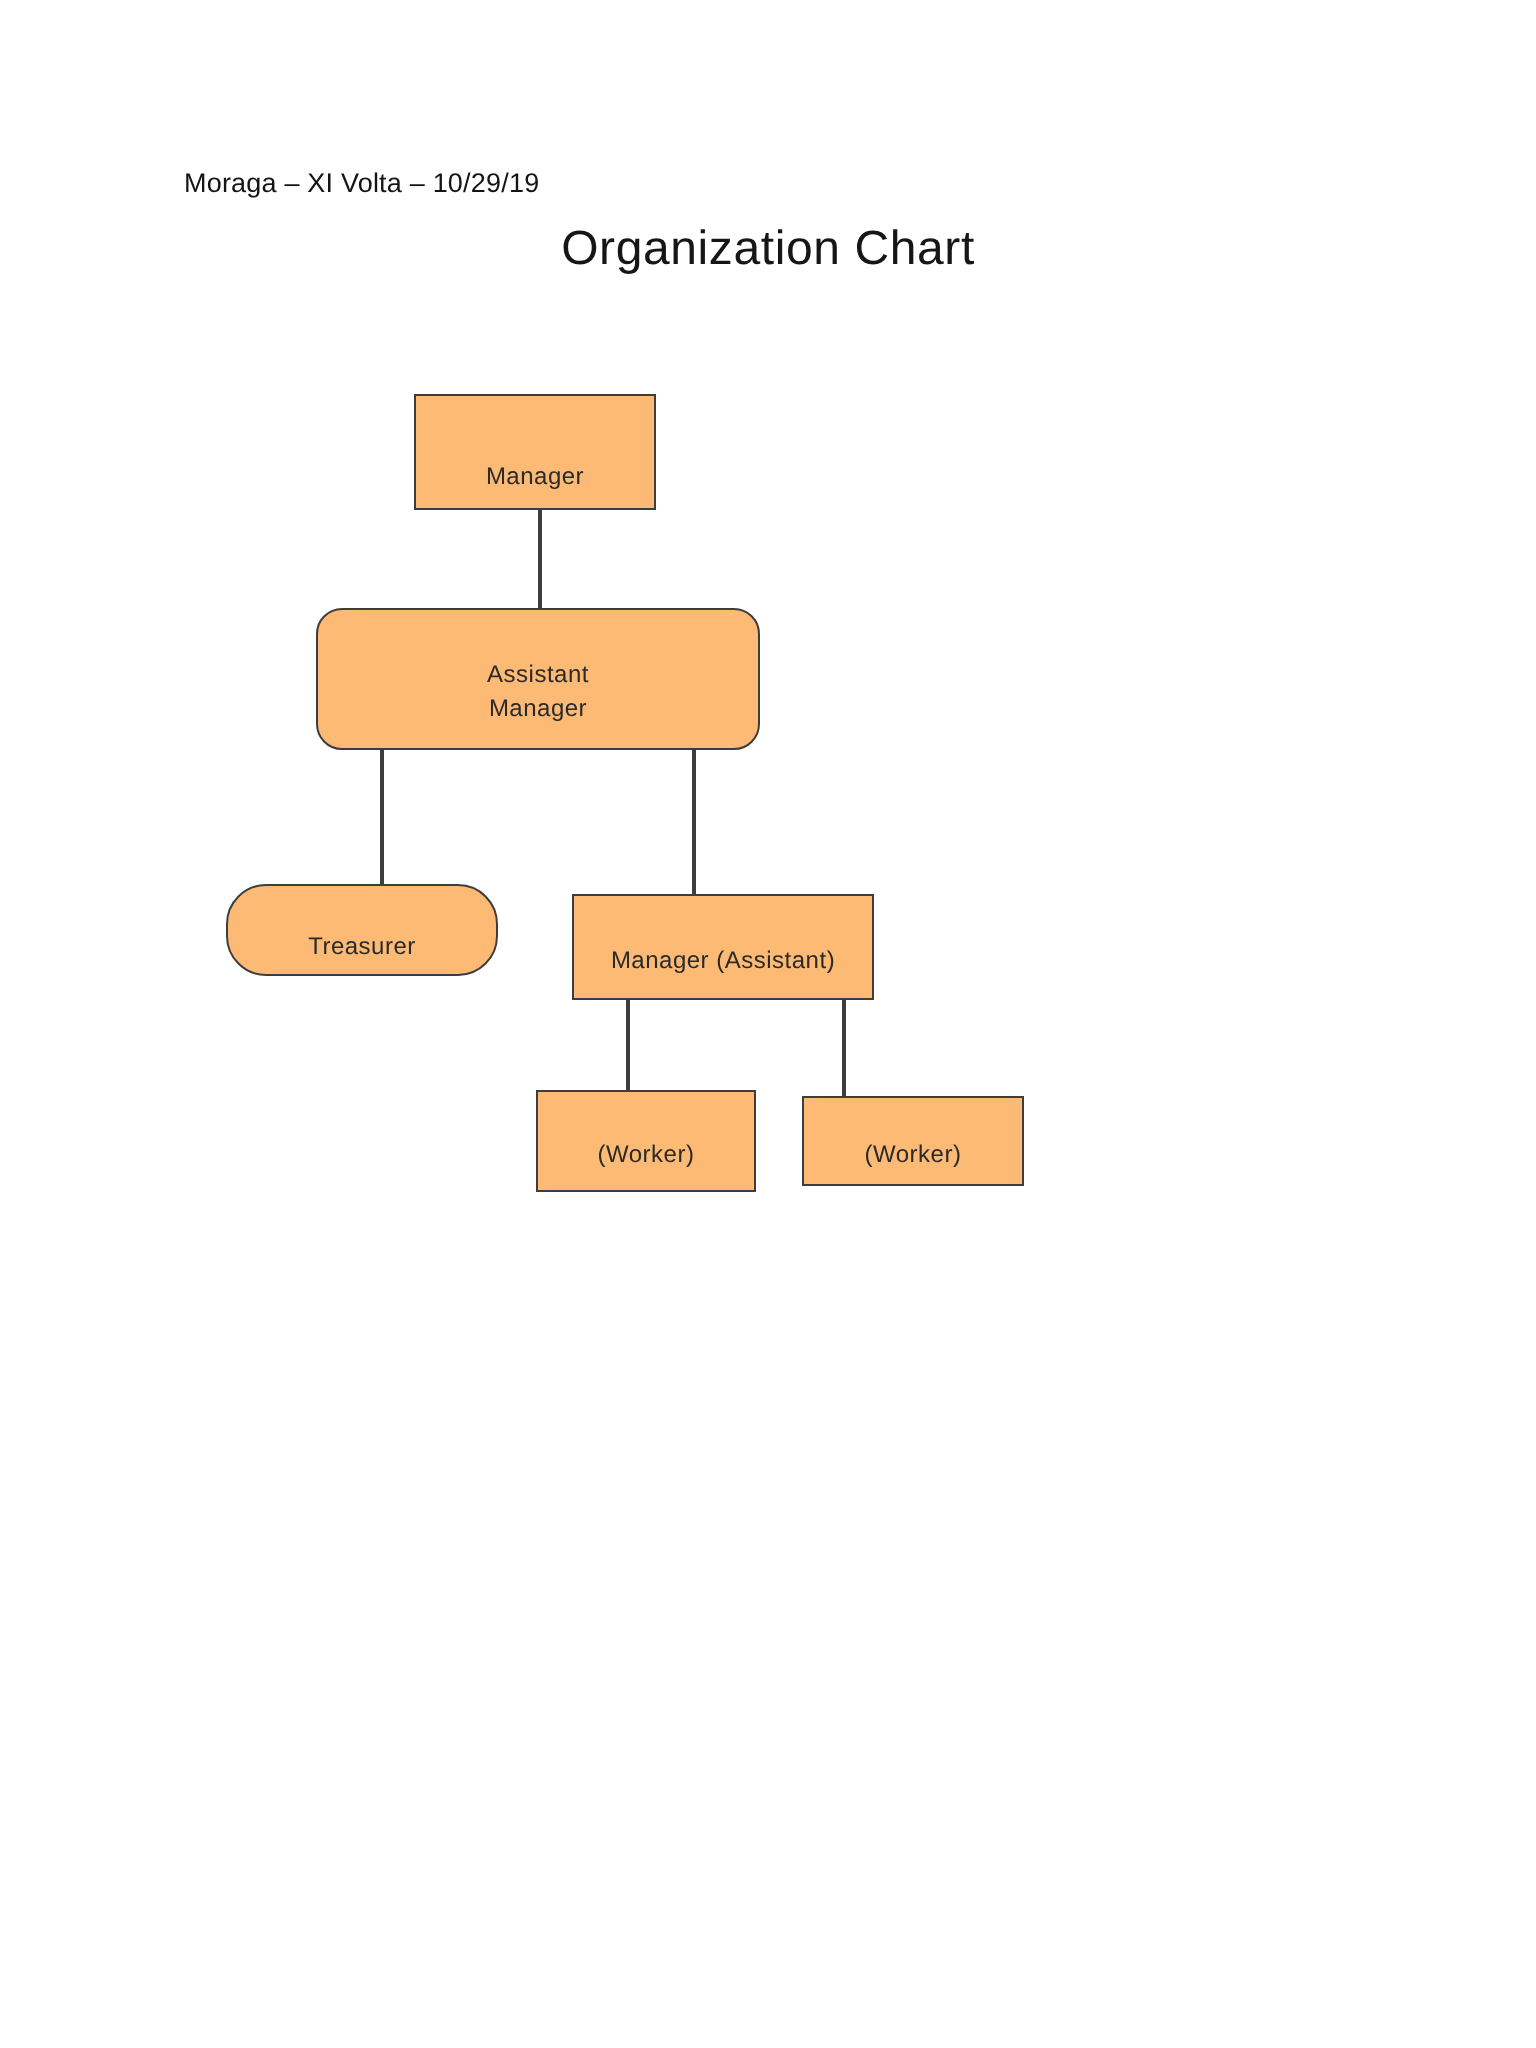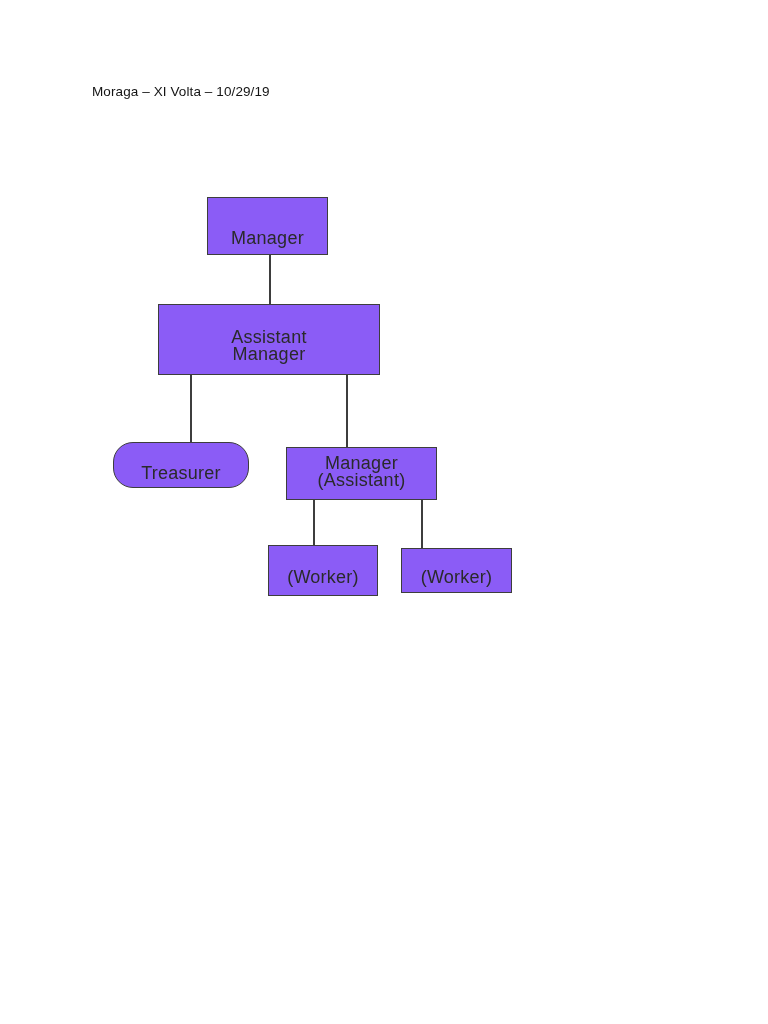--- a/index.html
+++ b/index.html
@@ -35,33 +35,33 @@
     text-align: center;
     font-size: 24px;
     color: #161616;
     letter-spacing: 0.3px;
     white-space: nowrap;
   }
   .org-node {
     position: absolute;
     box-sizing: border-box;
     border: 1.5px solid #3d3d3d;
-    background: #8b5cf6;
+    background: #fdba74;
     display: flex;
     flex-direction: column;
     justify-content: flex-end;
     align-items: center;
-    font-size: 18px;
+    font-size: 12px;
     color: #2a2a2a;
     letter-spacing: 0.25px;
     text-align: center;
     line-height: 17px;
   }
   .node-manager            { left: 207px; top: 197px; width: 121px; height: 58px; padding-bottom: 7px; }
-  .node-assistant-manager  { left: 158px; top: 304px; width: 222px; height: 71px; padding-bottom: 11px; }
+  .node-assistant-manager  { left: 158px; top: 304px; width: 222px; height: 71px; padding-bottom: 11px; border-radius: 13px; }
   .node-treasurer          { left: 113px; top: 442px; width: 136px; height: 46px; padding-bottom: 5px; border-radius: 20px; }
   .node-manager-production { left: 286px; top: 447px; width: 151px; height: 53px; padding-bottom: 10px; }
   .node-worker-left        { left: 268px; top: 545px; width: 110px; height: 51px; padding-bottom: 9px; }
   .node-worker-right       { left: 401px; top: 548px; width: 111px; height: 45px; padding-bottom: 6px; }
   .connector {
     position: absolute;
     width: 1.5px;
     background: #3d3d3d;
   }
   .edge-manager-assistant      { left: 269px; top: 255px; height: 49px; }
@@ -70,20 +70,21 @@
   .edge-production-worker-left { left: 313px; top: 499px; height: 46px; }
   .edge-production-worker-right{ left: 421px; top: 499px; height: 49px; }
 </style>
 </head>
 <body>
 
 <div class="page">
 
   <div class="doc-header">Moraga – XI Volta – 10/29/19</div>
 
+  <div class="doc-title">Organization Chart</div>
 
   <div>
 
     <div class="connector edge-manager-assistant"></div>
     <div class="connector edge-assistant-treasurer"></div>
     <div class="connector edge-assistant-production"></div>
     <div class="connector edge-production-worker-left"></div>
     <div class="connector edge-production-worker-right"></div>
 
     <div class="org-node node-manager">

